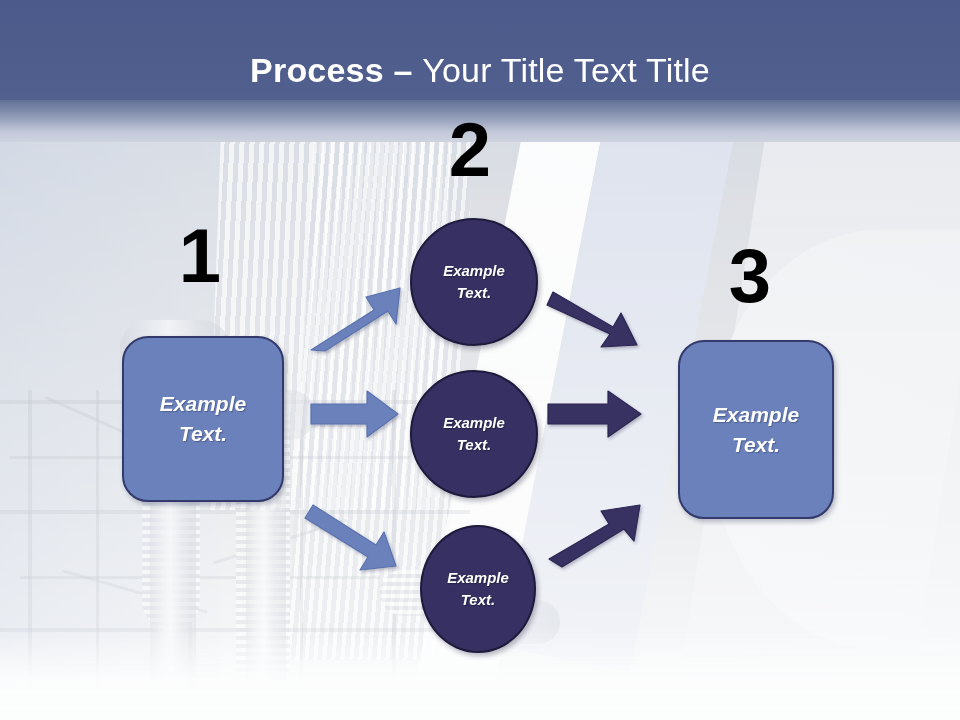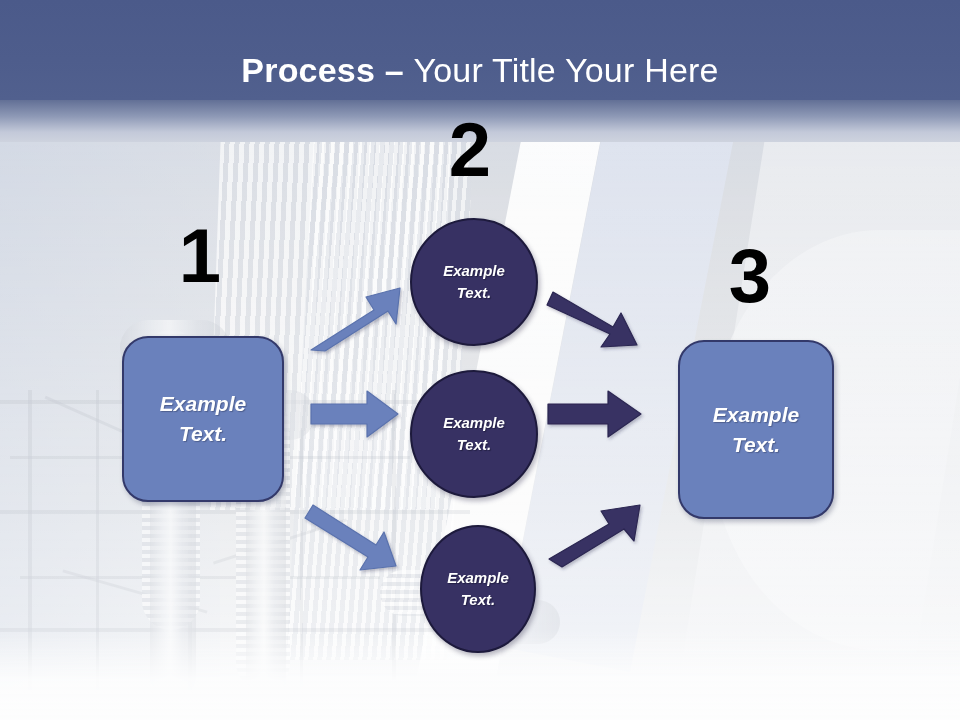--- a/index.html
+++ b/index.html
@@ -283,21 +283,21 @@
       <div class="pipe" style="left:430px;top:210px;width:130px;height:44px;border-radius:40px;"></div>
     </div>
 
     <div class="bg-bottom-fade"></div>
     <div class="bg-wash"></div>
   </div>
 
   <div class="header">
     <div class="header-band-solid"></div>
     <div class="title">
-      <span class="t-strong">Process</span><span class="t-dash"> – </span><span class="t-rest">Your Title Your Here</span>
+      <span class="t-strong">Process</span><span class="t-dash"> – </span><span class="t-rest">Your Title Text Title</span>
     </div>
   </div>
 
   <div class="step-num" id="num-1">1</div>
   <div class="step-num" id="num-2">2</div>
   <div class="step-num" id="num-3">3</div>
 
   <svg class="arrow-svg" style="left:0;top:0;" width="960" height="720" viewBox="0 0 960 720">
     <defs>
       <filter id="shp" x="-30%" y="-30%" width="170%" height="170%">

